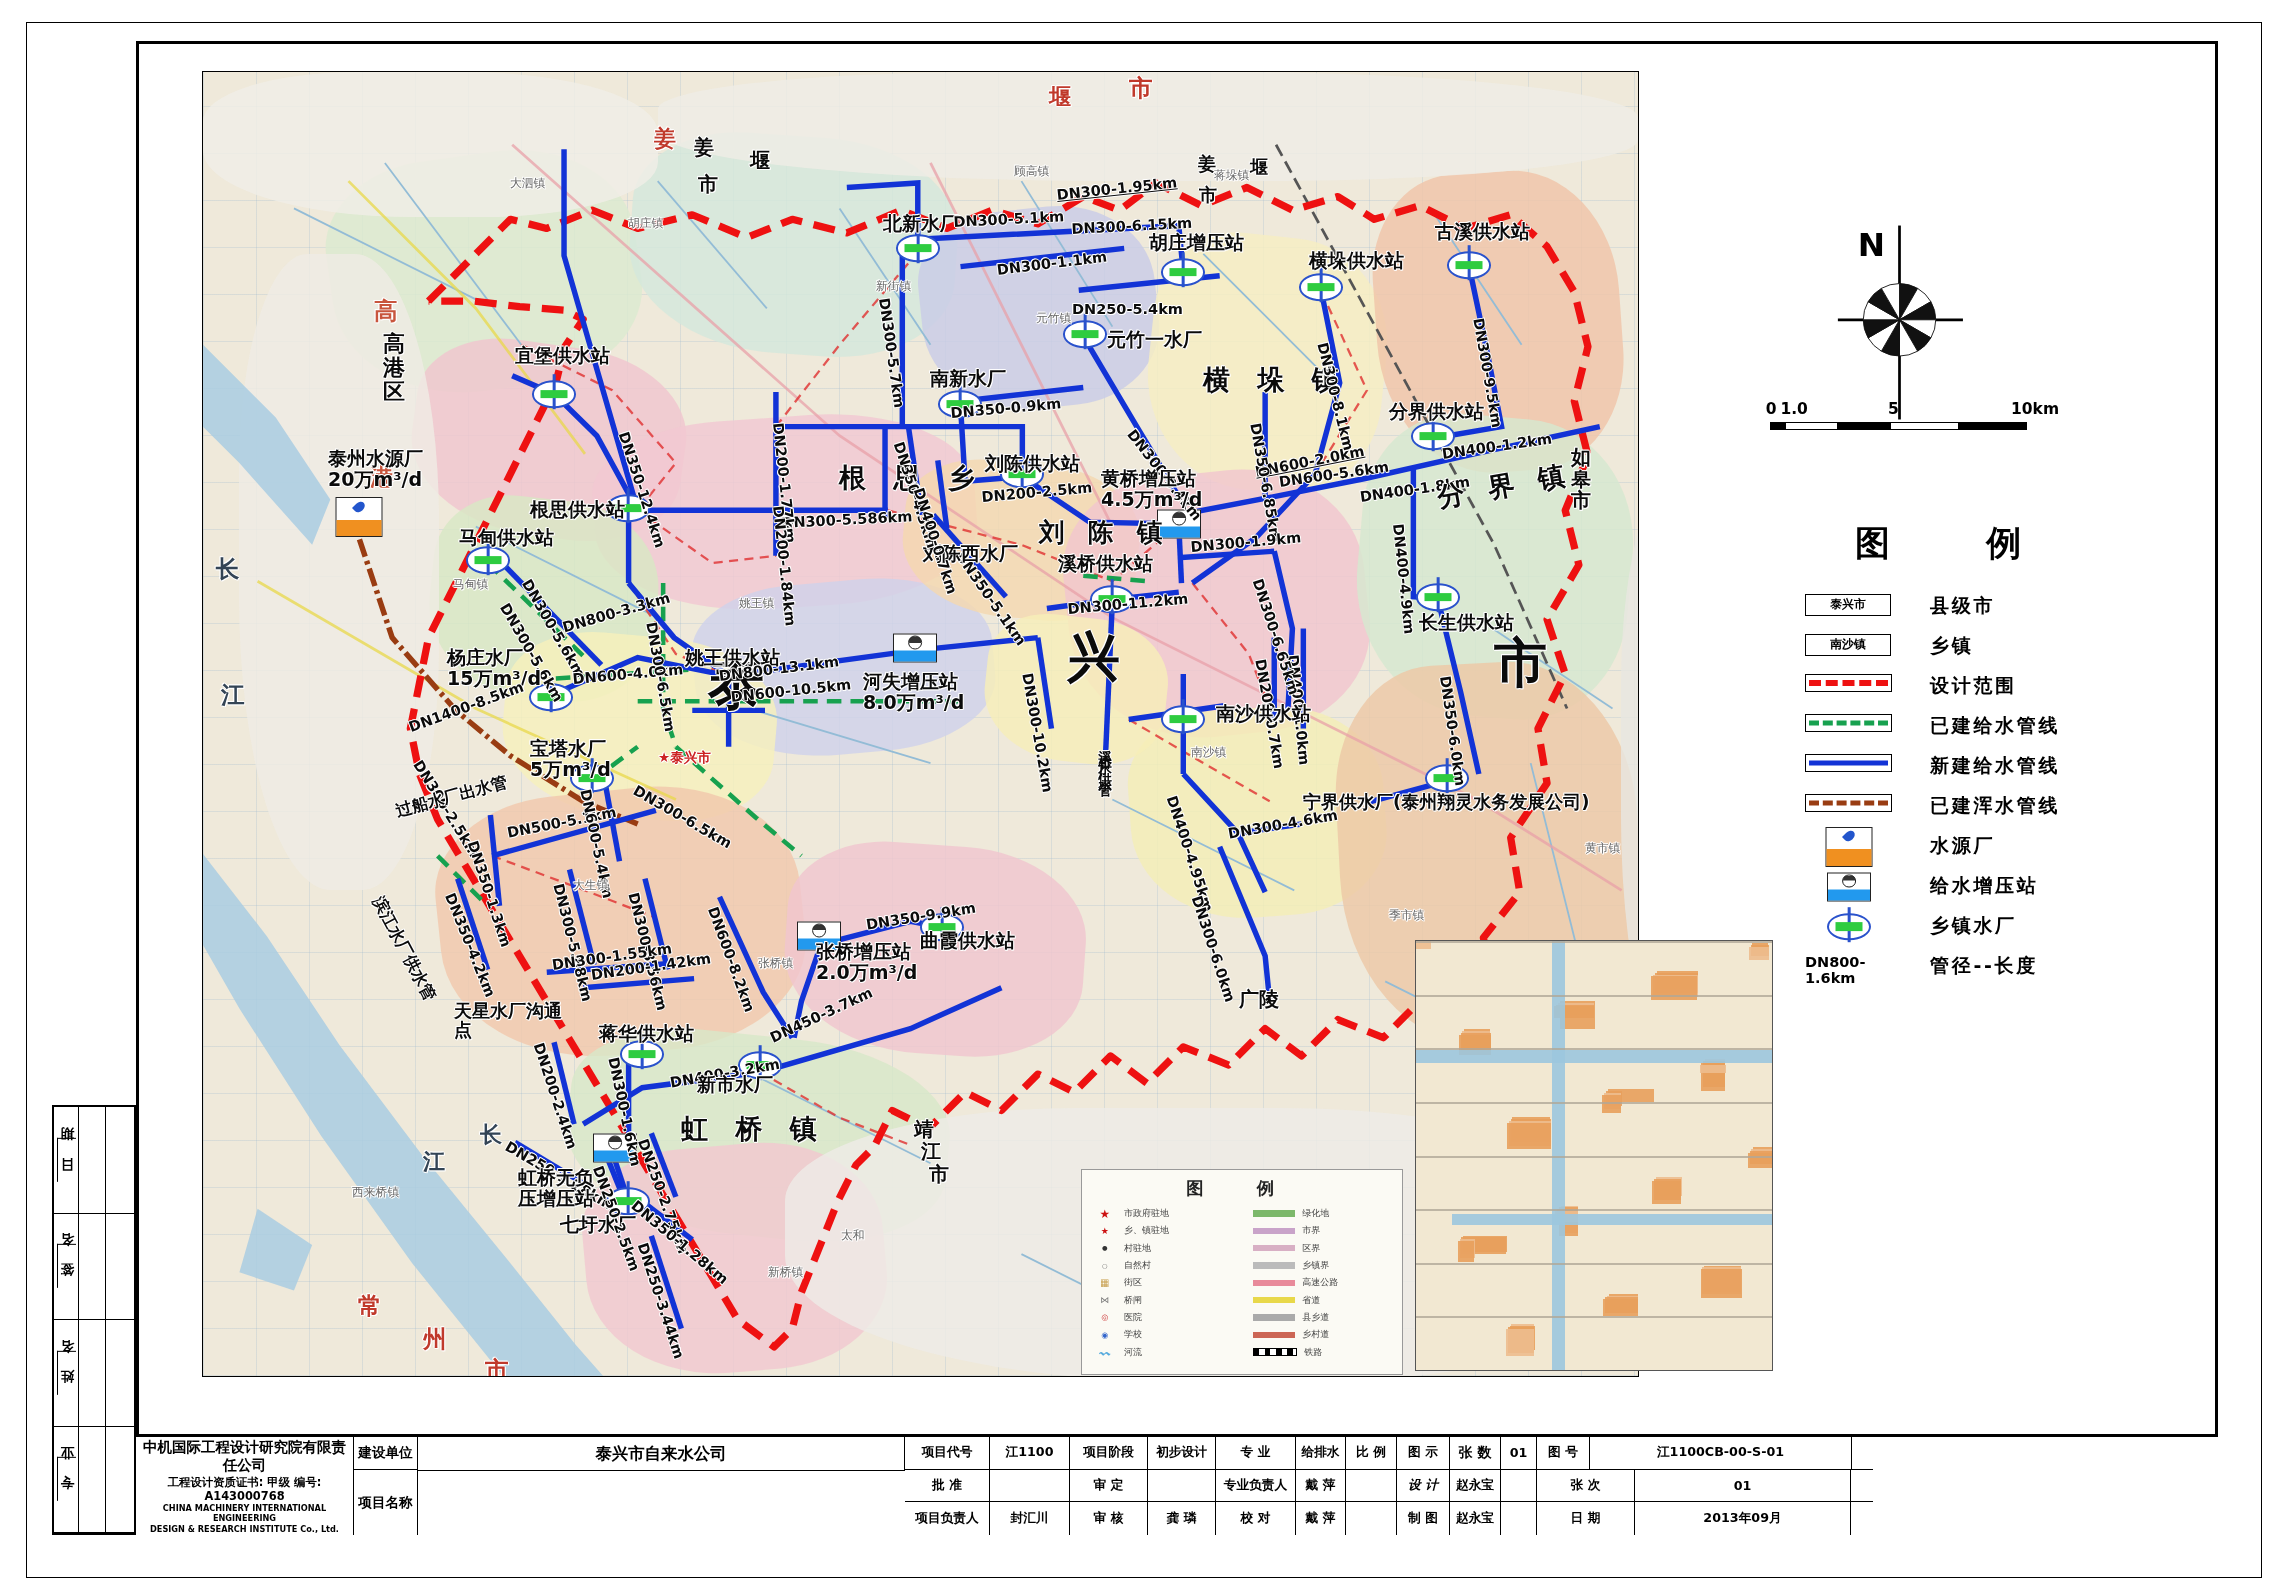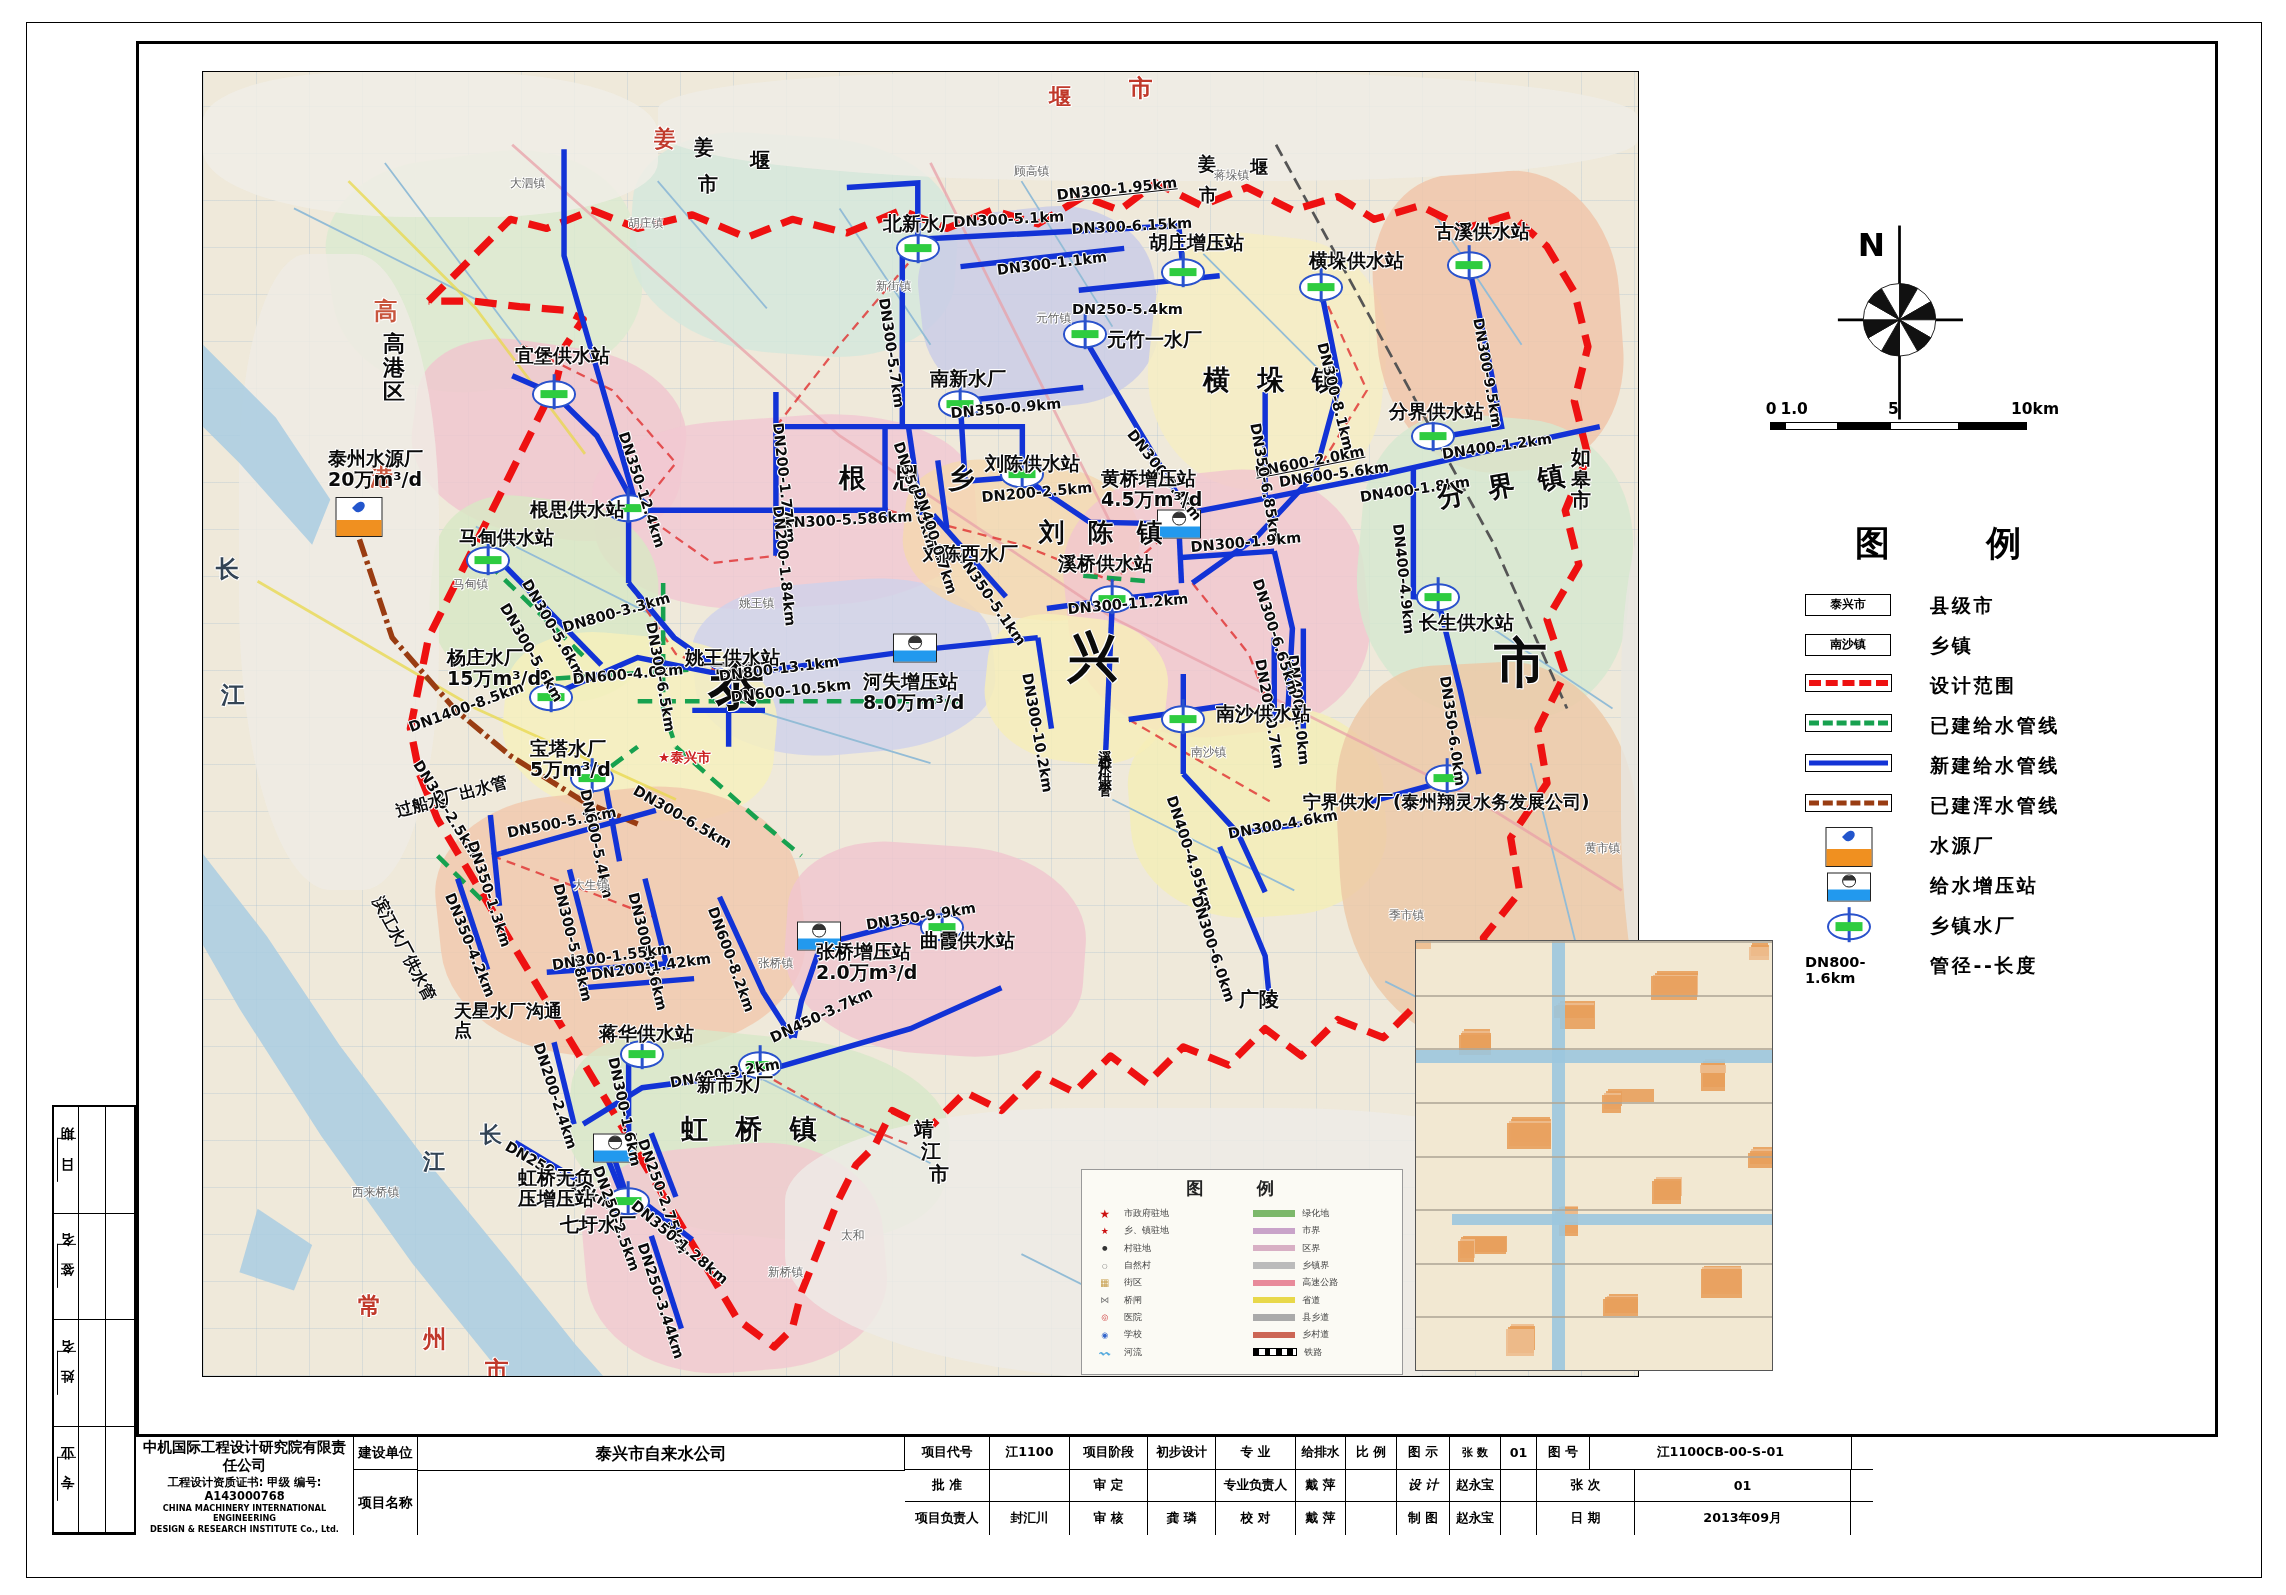--- a/index.html
+++ b/index.html
@@ -772,21 +772,21 @@
       <div class="tb-col" style="width: 968px;">
         <div class="tb-row" style="height: 34px; border-bottom: 1.8px solid rgb(0, 0, 0);">
           <div class="tb-cell" style="width: 85px; height: 100%; font-size: 12.7px;">项目代号</div>
           <div class="tb-cell" style="width: 80px; height: 100%; font-size: 12.7px;">江1100</div>
           <div class="tb-cell" style="width: 78px; height: 100%; font-size: 12.7px;">项目阶段</div>
           <div class="tb-cell" style="width: 68px; height: 100%; font-size: 12.7px;">初步设计</div>
           <div class="tb-cell" style="width: 80px; height: 100%; font-size: 12.7px;">专  业</div>
           <div class="tb-cell" style="width: 50px; height: 100%; font-size: 12.7px;">给排水</div>
           <div class="tb-cell" style="width: 51px; height: 100%; font-size: 12.7px;">比  例</div>
           <div class="tb-cell" style="width: 53px; height: 100%; font-size: 12.7px;">图  示</div>
-          <div class="tb-cell" style="width: 51px; height: 100%; font-size: 11px;">张  数</div>
+          <div class="tb-cell" style="width: 51px; height: 100%; font-size: 14px;">张  数</div>
           <div class="tb-cell" style="width: 36px; height: 100%; font-size: 12.7px;">01</div>
           <div class="tb-cell" style="width: 53px; height: 100%; font-size: 12.7px;">图  号</div>
           <div class="tb-cell" style="width: 262px; height: 100%; font-size: 12.7px;">江1100CB-00-S-01</div>
         </div>
         <div class="tb-row" style="height: 34px; border-bottom: 1.8px solid rgb(0, 0, 0);">
           <div class="tb-cell" style="width: 85px; height: 100%; font-size: 12.7px;">批  准</div>
           <div class="tb-cell" style="width: 80px; height: 100%; font-size: 12.7px;"></div>
           <div class="tb-cell" style="width: 78px; height: 100%; font-size: 12.7px;">审  定</div>
           <div class="tb-cell" style="width: 68px; height: 100%; font-size: 12.7px;"></div>
           <div class="tb-cell" style="width: 80px; height: 100%; font-size: 12.7px;">专业负责人</div>

